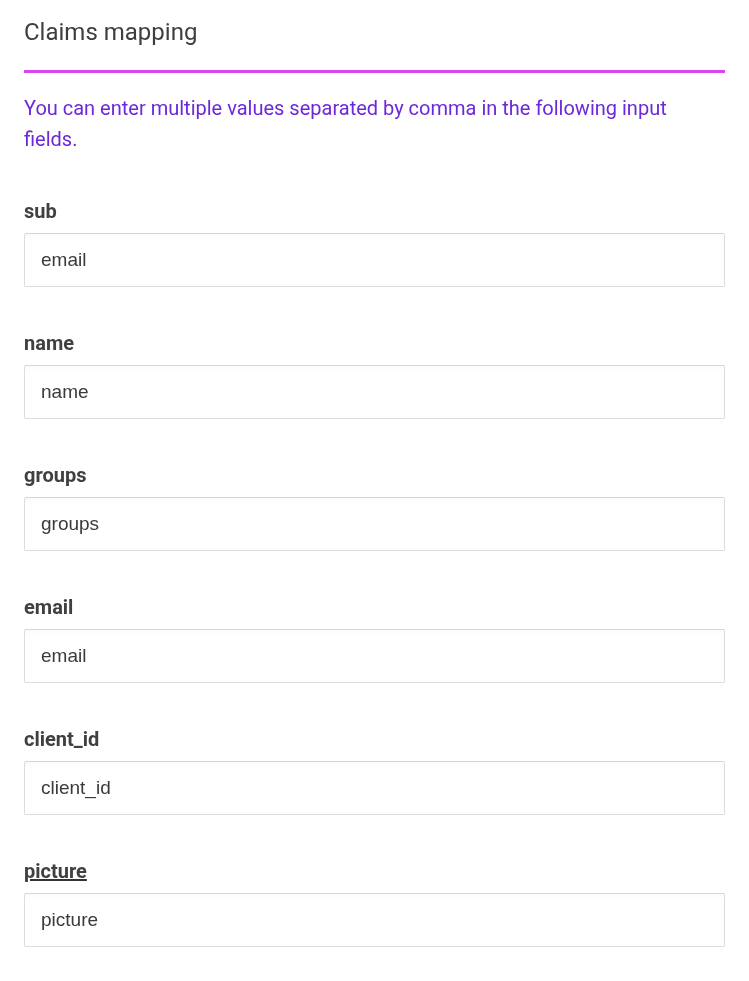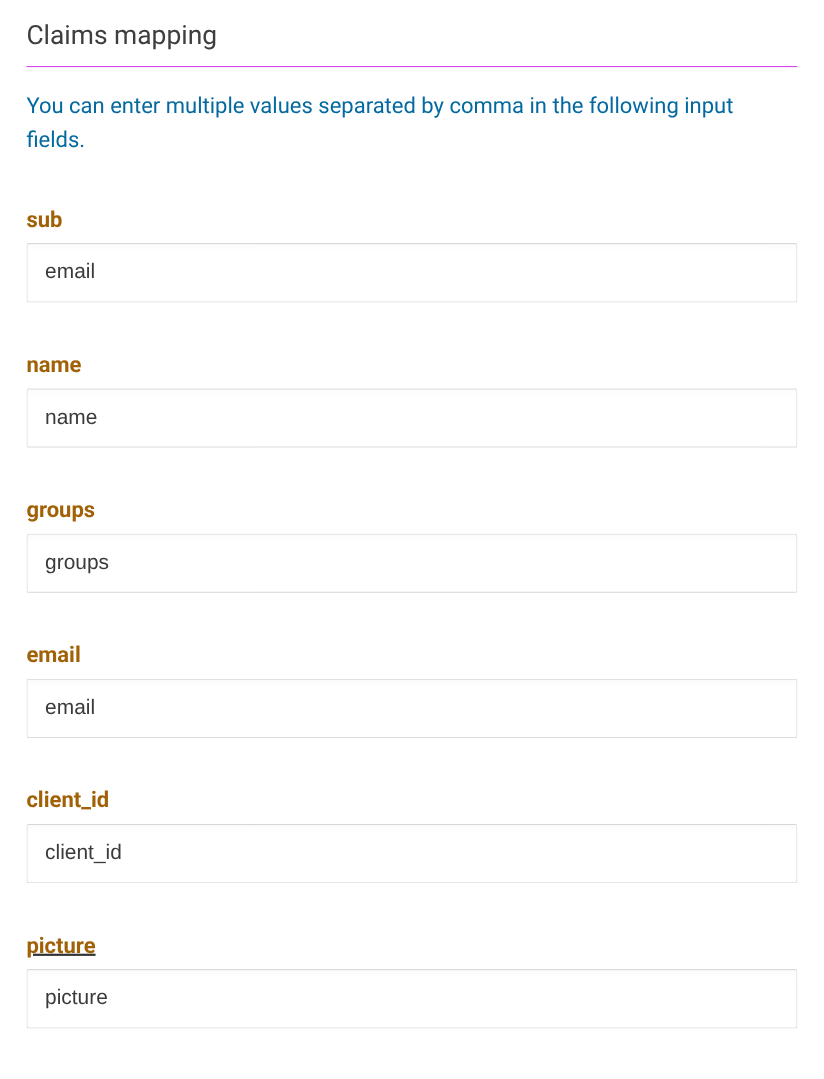--- a/index.html
+++ b/index.html
@@ -7,39 +7,39 @@
       font-family: -apple-system, BlinkMacSystemFont, "Segoe UI", Roboto, "Helvetica Neue", Arial, sans-serif;
       background: #ffffff;
       padding: 18px 24px 40px 24px;
       width: 749px;
       color: #333;
     }
     .section-title {
       font-size: 24px;
       font-weight: 400;
       color: #3e3e3e;
-      padding-bottom: 14px;
-      border-bottom: 1px solid #d946ef;
+      padding-bottom: 24px;
+      border-bottom: 3px solid #d946ef;
       margin-bottom: 20px;
     }
     .helper-text {
       font-size: 20px;
       line-height: 1.55;
-      color: #0369a1;
+      color: #6d28d9;
       margin-bottom: 44px;
     }
     .field-group {
       margin-bottom: 44px;
     }
     .field-group:last-child { margin-bottom: 0; text-decoration: underline; }
     .field-label {
       display: block;
       font-size: 20px;
       font-weight: 700;
-      color: #a16207;
+      color: #404040;
       margin-bottom: 10px;
     }
     .field-input {
       width: 100%;
       height: 54px;
       padding: 0 16px;
       font-size: 19px;
       color: #3a3a3a;
       background: #ffffff;
       border: 1px solid #dcdcdc;

